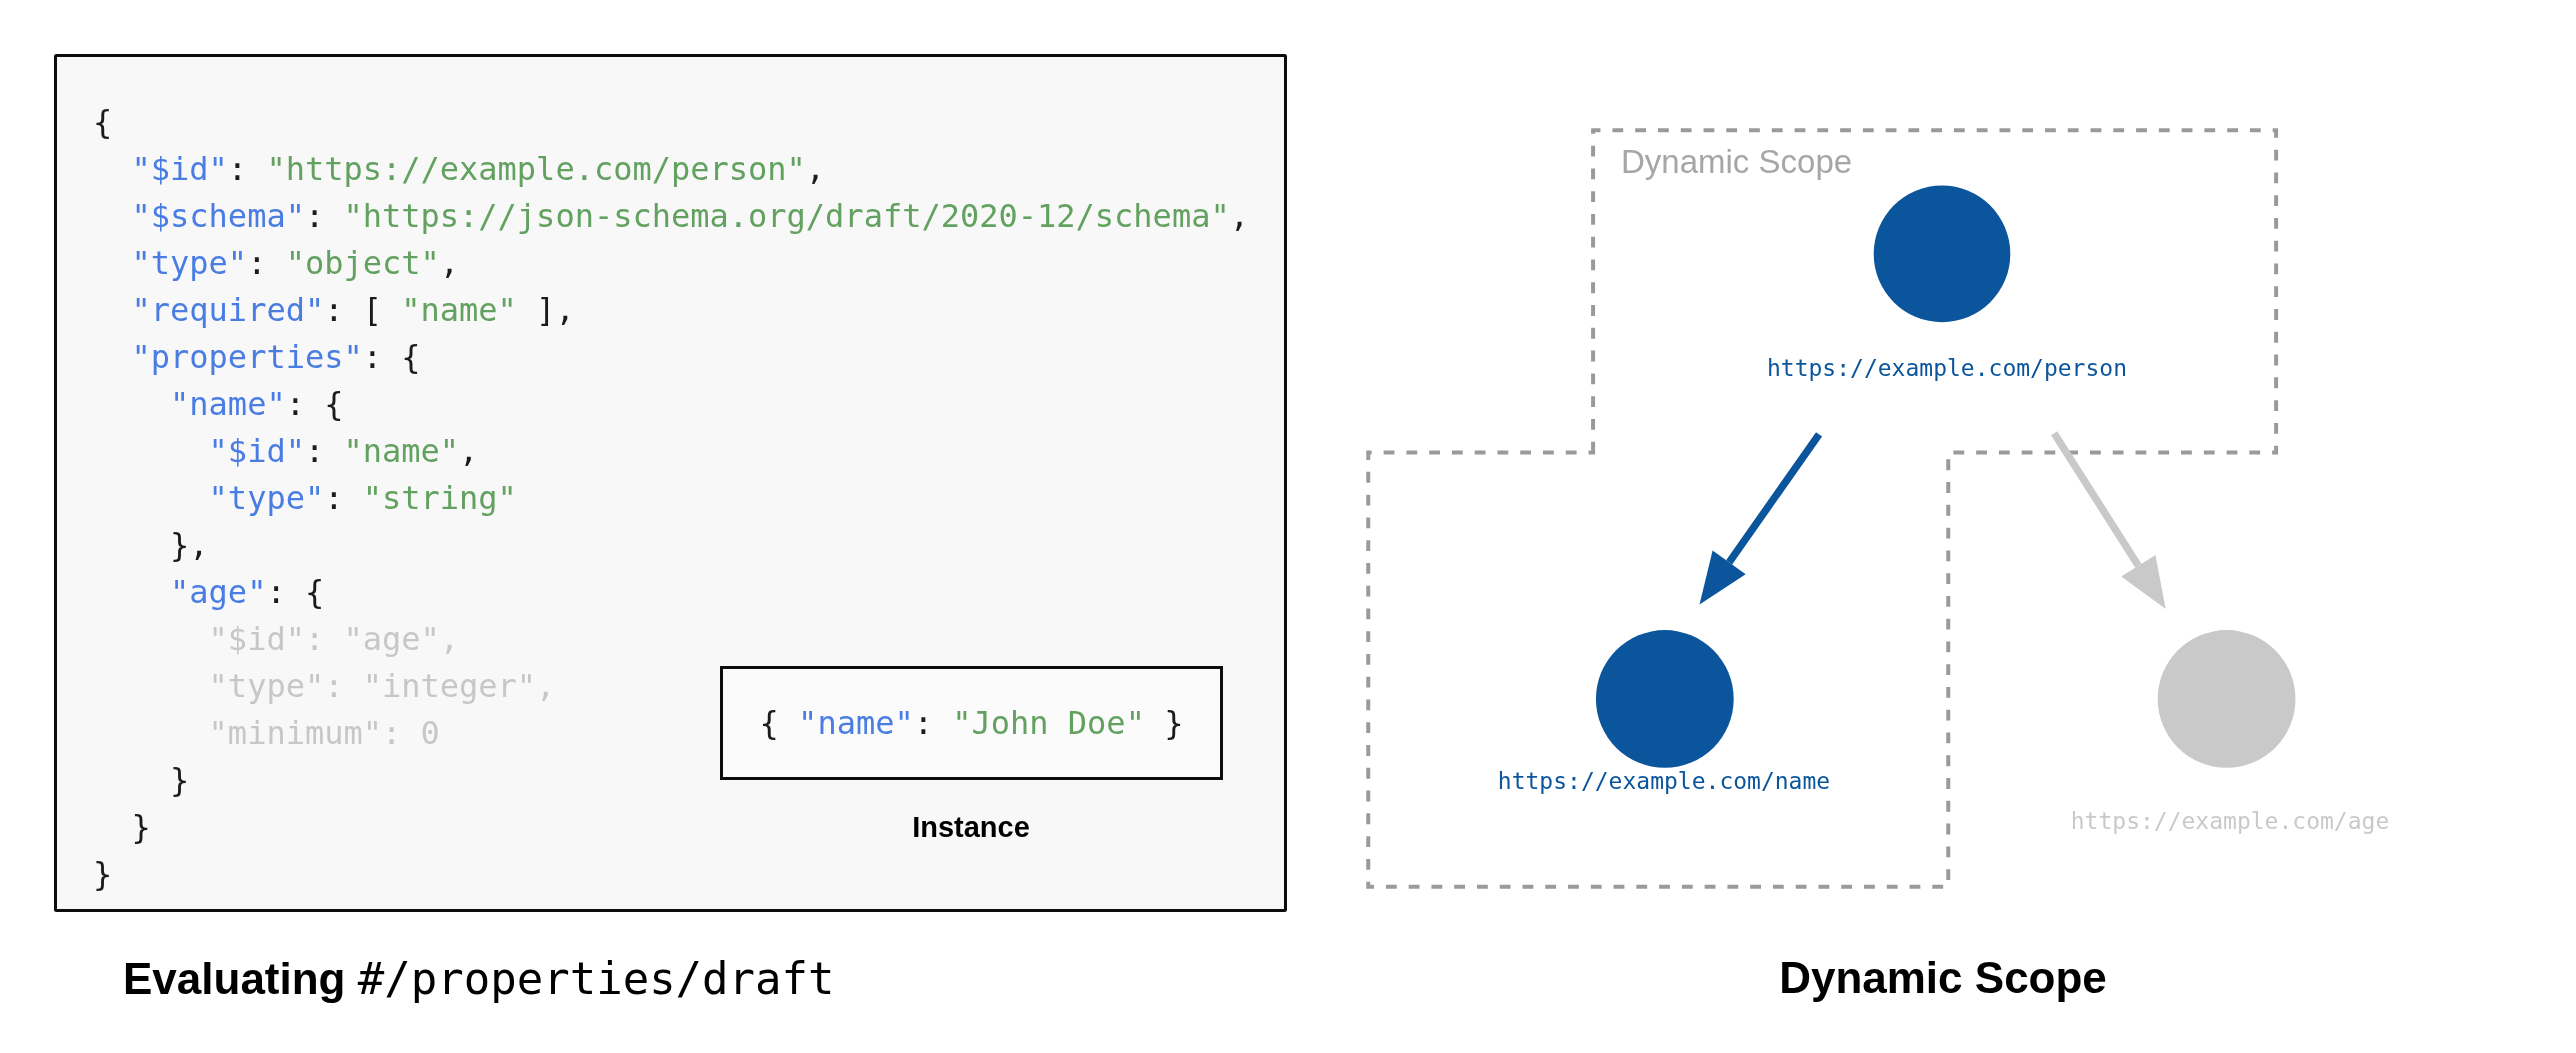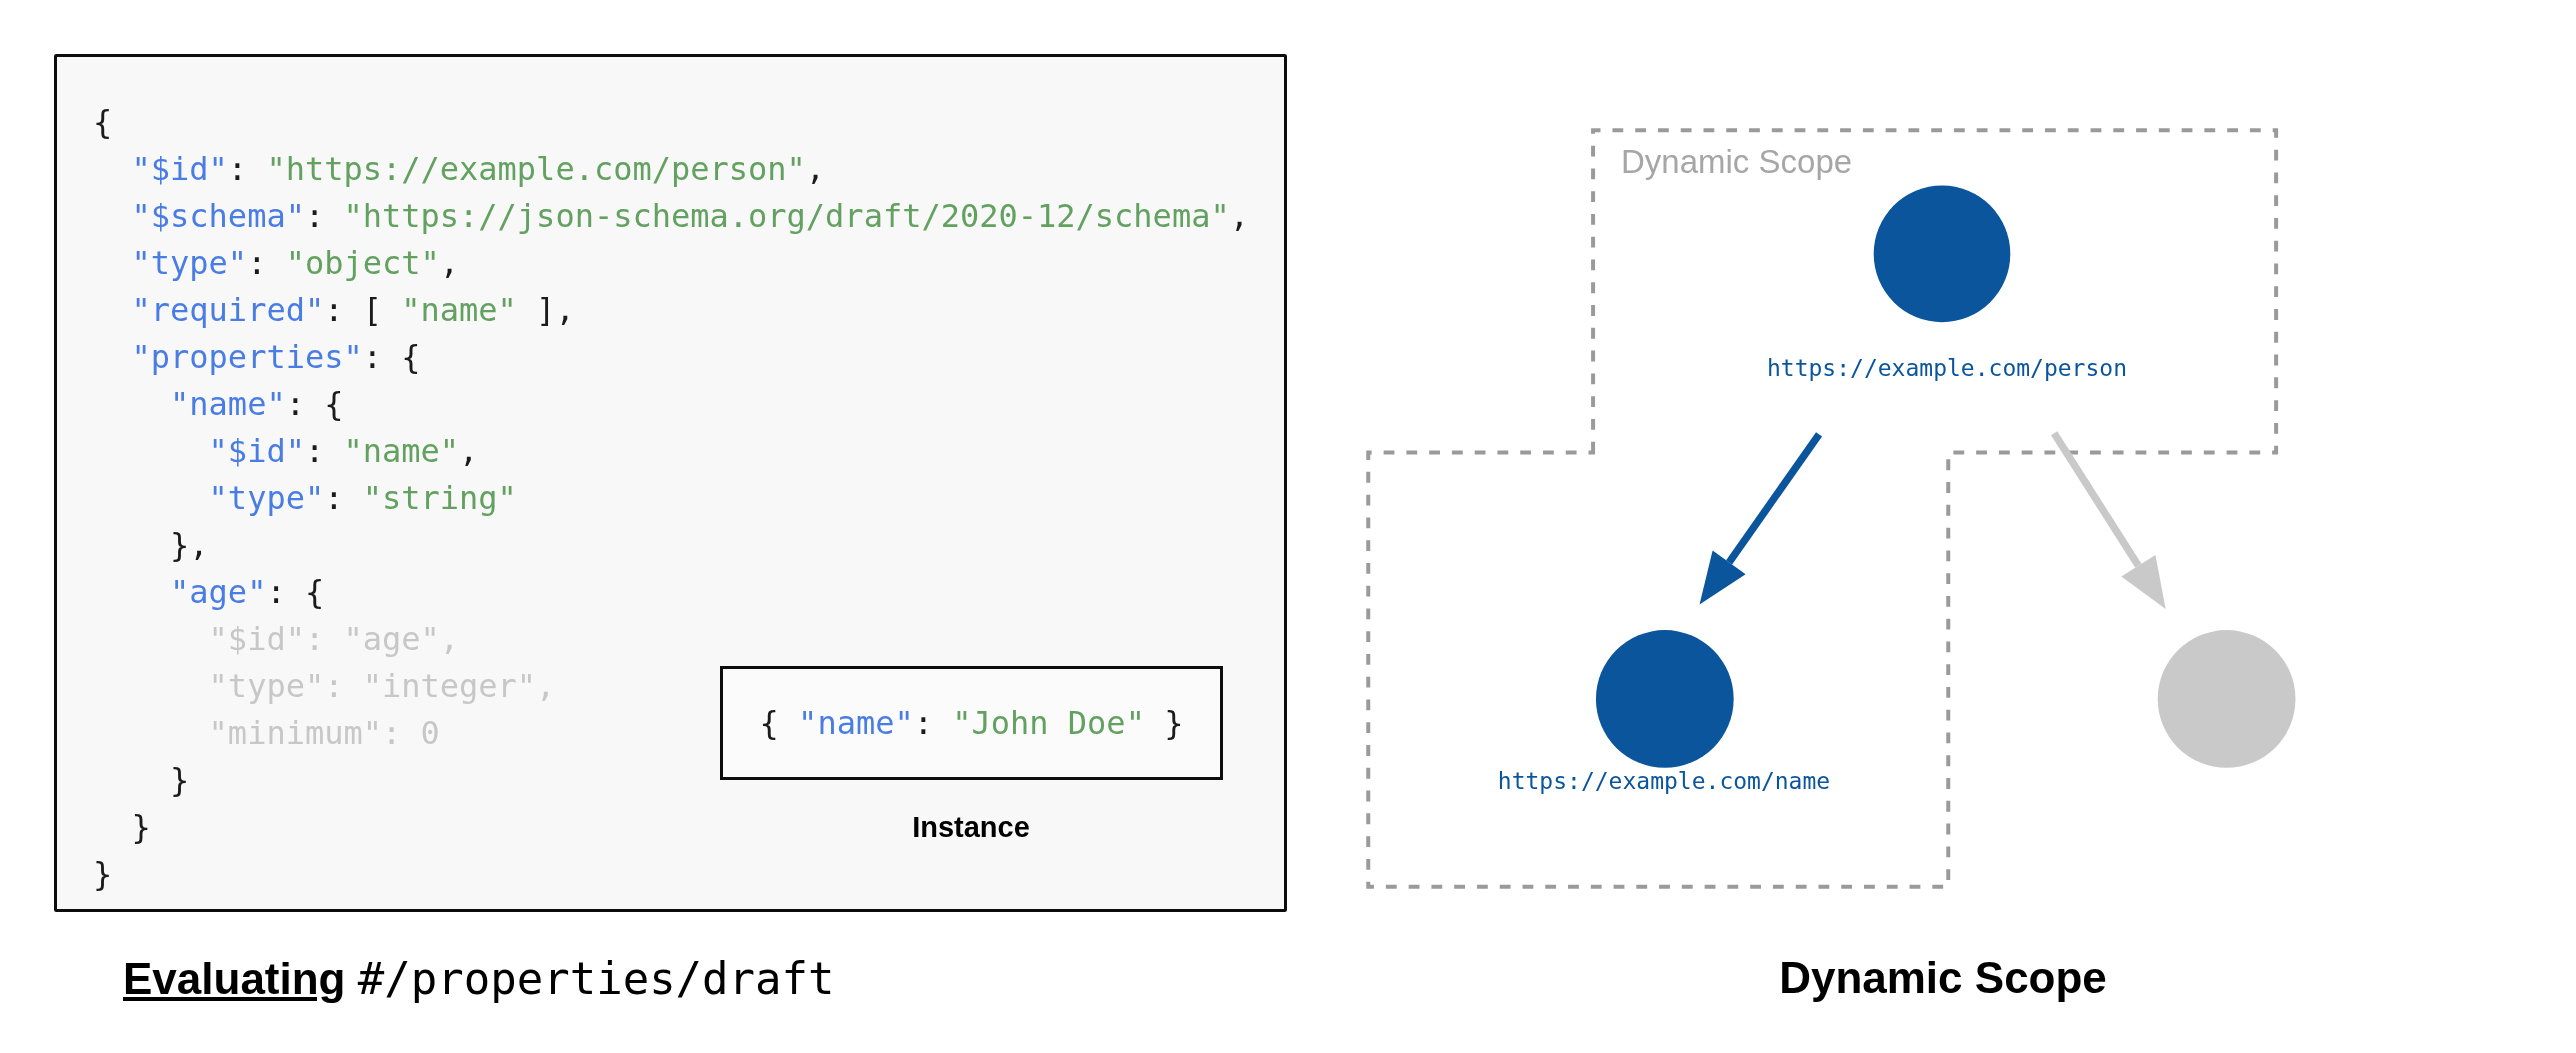--- a/index.html
+++ b/index.html
@@ -25,21 +25,21 @@
   .tok-d{color:var(--dim-gray);}
 
   .instance-box{position:absolute;left:663px;top:609px;width:503px;height:114px;
                 box-sizing:border-box;border:3.4px solid var(--box-border-black);
                 background:var(--instance-box-bg);display:flex;align-items:center;justify-content:center;
                 font-family:"DejaVu Sans Mono", monospace;font-size:32px;white-space:pre;}
   .instance-label{position:absolute;left:914px;top:754px;transform:translateX(-50%);
                   font-weight:bold;font-size:29px;color:#000;}
 
   .caption-left{position:absolute;left:123px;top:953px;font-size:44px;color:#000;white-space:pre;}
-  .caption-left .cap-bold{font-weight:bold;text-decoration:underline;}
+  .caption-left .cap-bold{font-weight:bold;}
   .caption-left .cap-mono{font-family:"DejaVu Sans Mono", monospace;font-weight:normal;}
 
   
   .diagram-svg{position:absolute;left:0;top:0;}
   .scope-border{fill:none;stroke:var(--scope-border-gray);stroke-width:7;stroke-dasharray:19 21;}
   .node-active{fill:var(--node-blue);}
   .node-inactive{fill:var(--inactive-gray);}
   .arrow-active{stroke:var(--node-blue);stroke-width:13;}
   .arrowhead-active{fill:var(--node-blue);}
   .arrow-inactive{stroke:var(--inactive-gray);stroke-width:13;}
@@ -95,16 +95,17 @@
     <polygon class="arrowhead-inactive" points="3804,1070 3726,1013 3786,975"></polygon>
     <circle class="node-active" cx="3411" cy="446" r="120"></circle>
     <circle class="node-active" cx="2924" cy="1228" r="121"></circle>
     <circle class="node-inactive" cx="3911" cy="1228" r="121"></circle>
   </svg>
 
   <div class="scope-region-label">Dynamic Scope</div>
 
   <div class="url url-active url-person">https://example.com/person</div>
   <div class="url url-active url-name">https://example.com/name</div>
+  <div class="url url-inactive url-age">https://example.com/age</div>
 
   <div class="caption-right">Dynamic Scope</div>
 </div>
 
 
 </body></html>

